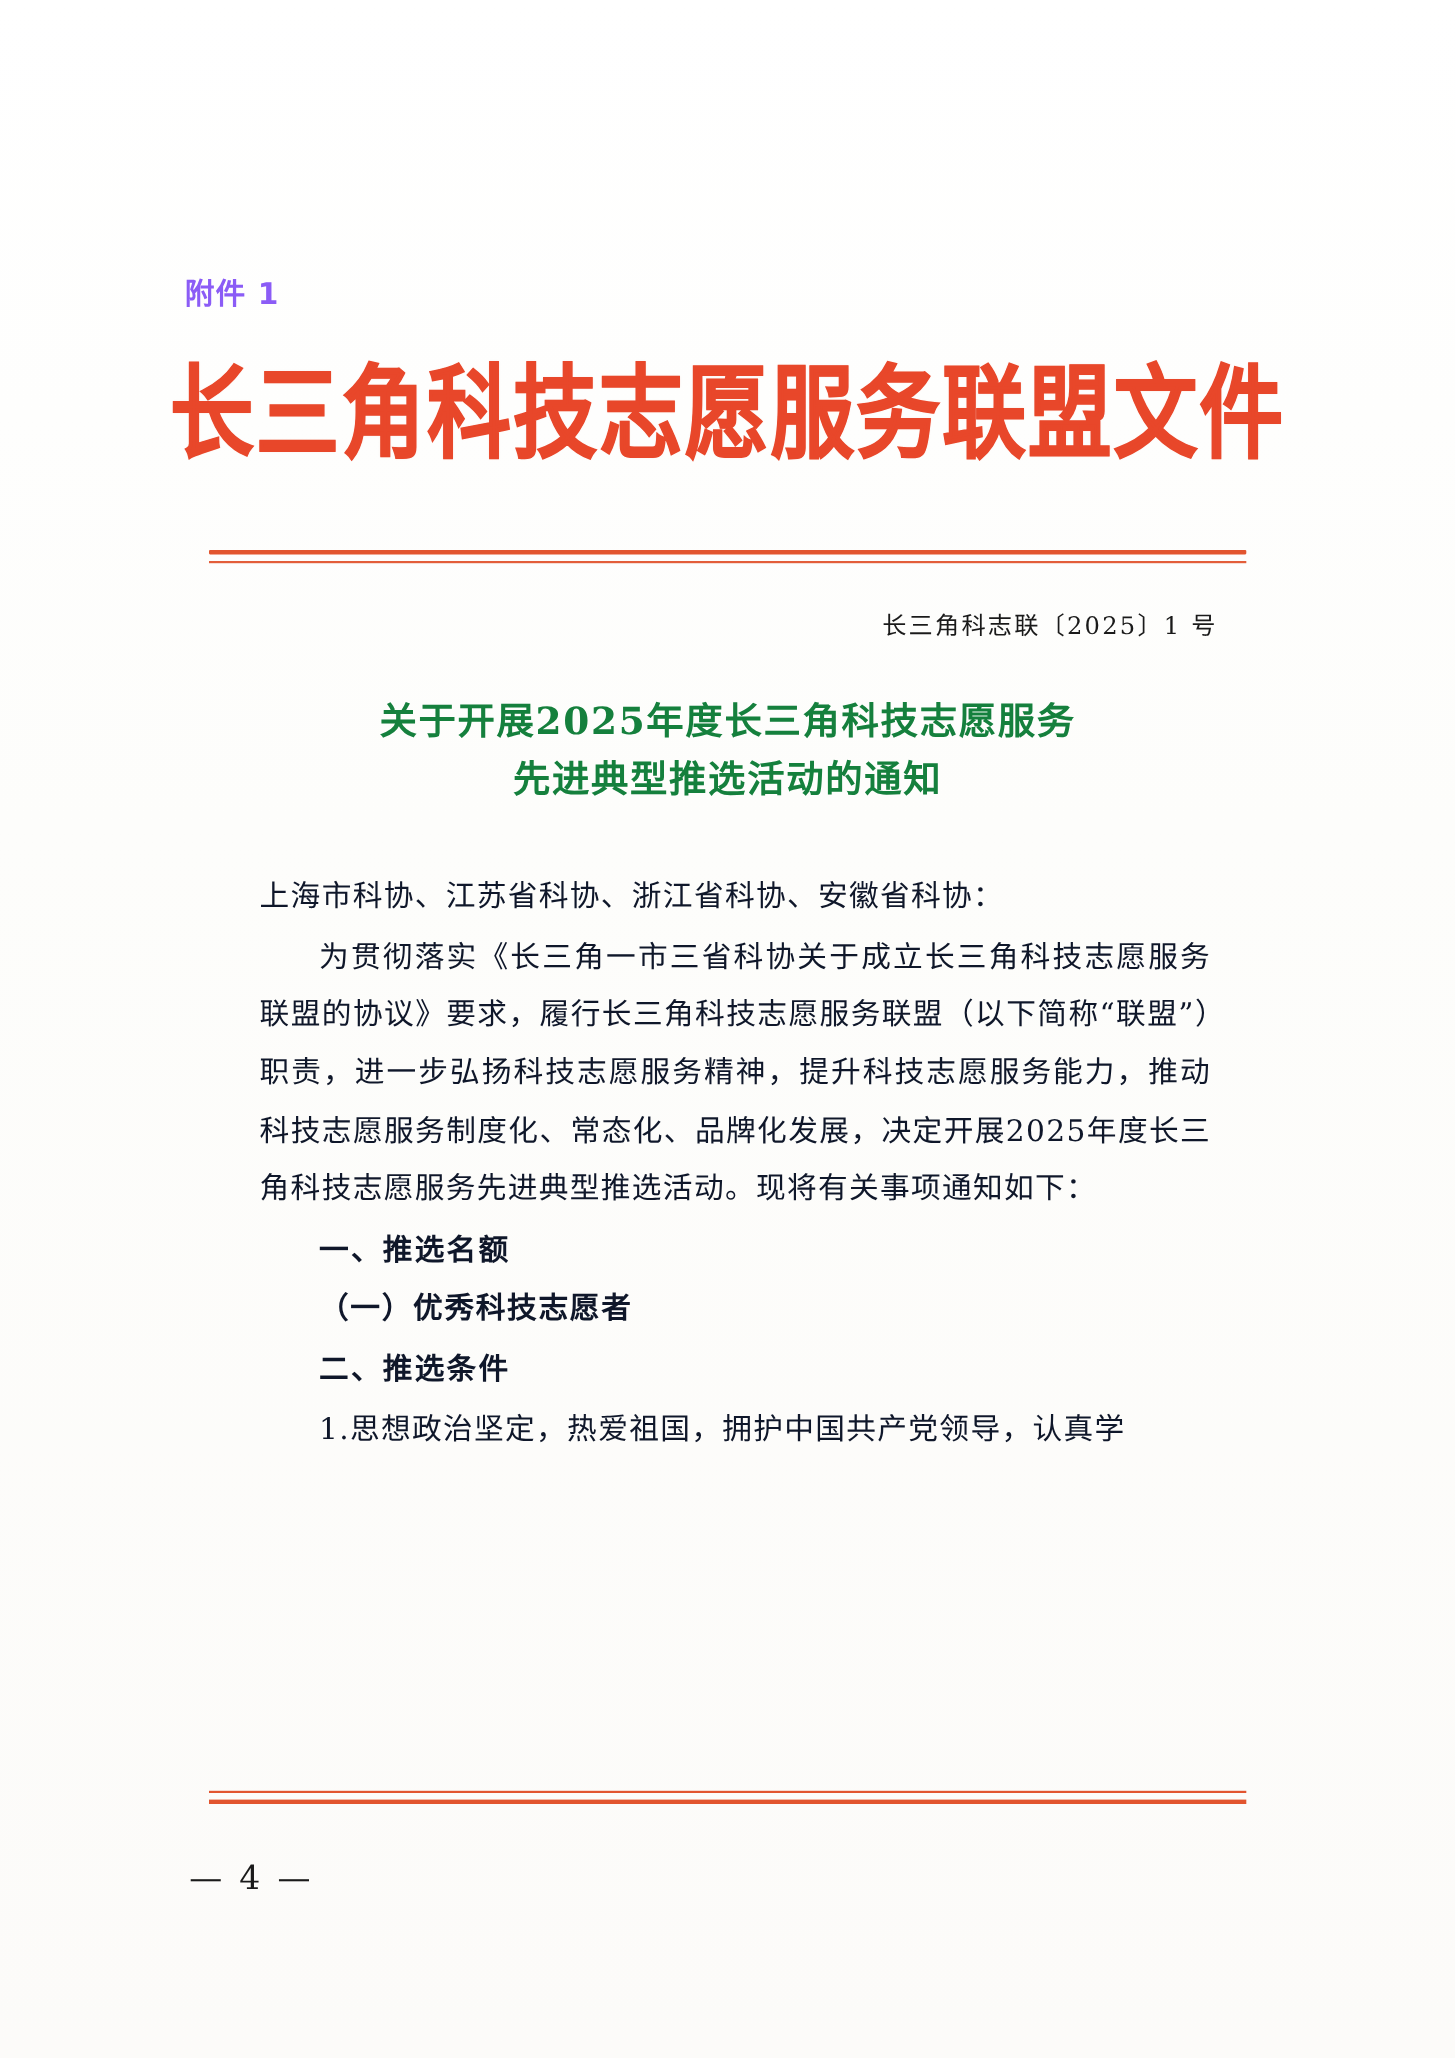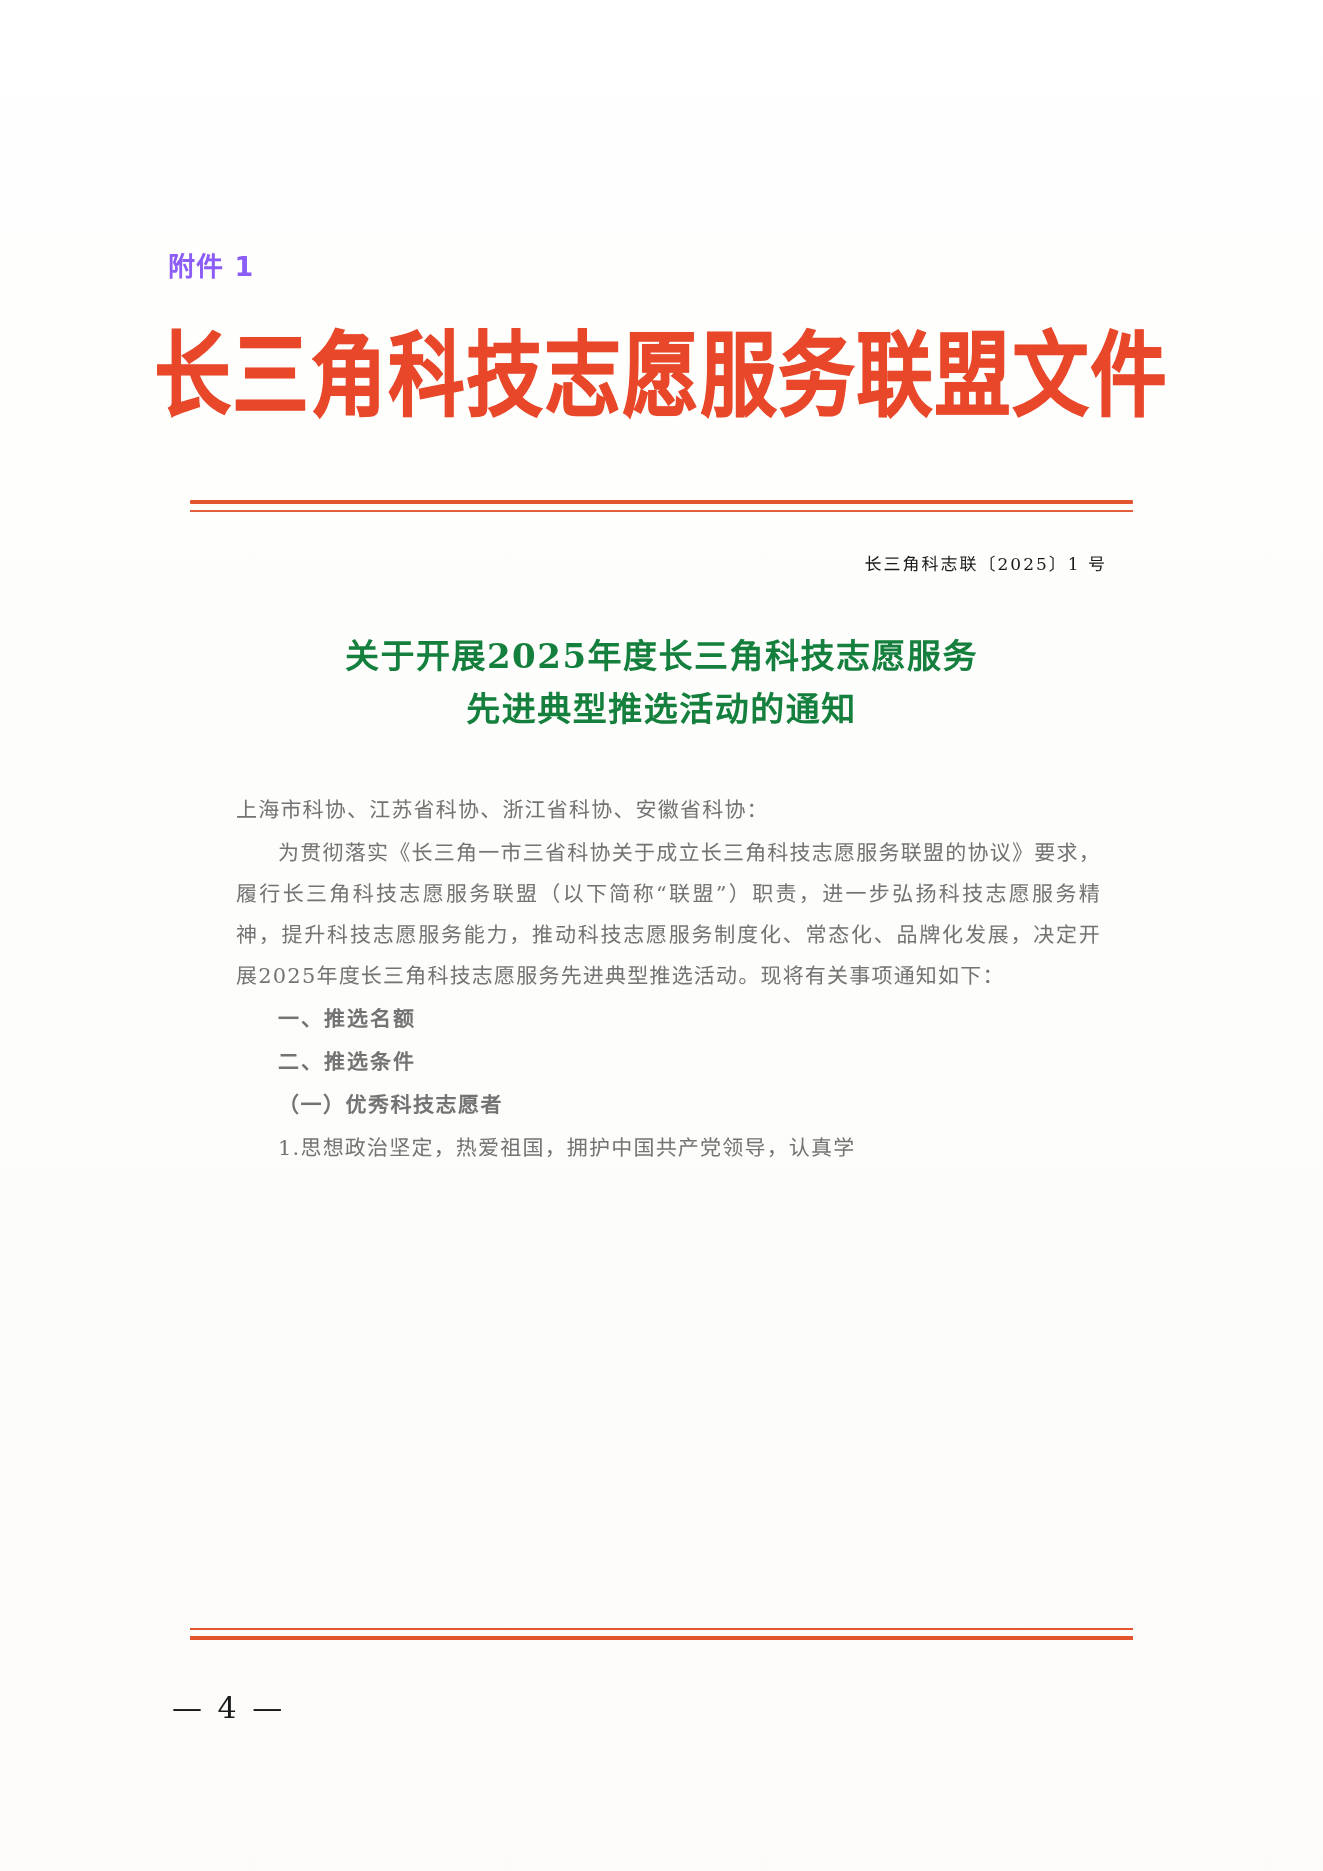--- a/index.html
+++ b/index.html
@@ -77,21 +77,21 @@
     height: 2px;
     background: #e2552f;
     margin-top: 6px;
     opacity: 0.95;
   }
 
   .doc-number {
     position: absolute;
     right: 216px;
     top: 550px;
-    font-size: 17px;
+    font-size: 22px;
     letter-spacing: 2px;
     color: #1a1a1a;
     font-family: "DejaVu Serif", "Liberation Serif", serif;
   }
 
   .doc-title {
     position: absolute;
     left: 210px;
     right: 210px;
     top: 630px;
@@ -106,24 +106,24 @@
     display: block;
   }
 
   .body-block {
     position: absolute;
     left: 236px;
     right: 222px;
     top: 790px;
   }
   .p {
-    font-size: 21px;
+    font-size: 27px;
     line-height: 1.95;
     letter-spacing: 1.2px;
-    color: #737373;
+    color: #0f172a;
     text-align: justify;
     margin: 0 0 2px 0;
   }
   .p.indent {
     text-indent: 2em;
   }
   .p.heading {
     text-indent: 2em;
     font-weight: 700;
     letter-spacing: 2px;
@@ -189,23 +189,23 @@
   </div>
 
   <div class="body-block">
     <p class="p">上海市科协、江苏省科协、浙江省科协、安徽省科协：</p>
 
     <p class="p indent">为贯彻落实《长三角一市三省科协关于成立长三角科技志愿服务联盟的协议》要求，履行长三角科技志愿服务联盟（以下简称“联盟”）职责，进一步弘扬科技志愿服务精神，提升科技志愿服务能力，推动科技志愿服务制度化、常态化、品牌化发展，决定开展2025年度长三角科技志愿服务先进典型推选活动。现将有关事项通知如下：</p>
 
     <p class="p heading">一、推选名额</p>
 
 
+    <p class="p subheading">（一）优秀科技志愿者</p>
+
     <p class="p heading">二、推选条件</p>
-
-    <p class="p subheading">（一）优秀科技志愿者</p>
 
     <p class="p item">1.思想政治坚定，热爱祖国，拥护中国共产党领导，认真学</p>
   </div>
 
   <div class="footer-rule-wrap">
     <div class="footer-rule-thin"></div>
     <div class="footer-rule-thick"></div>
   </div>
 
   <div class="page-number">— 4 —</div>

